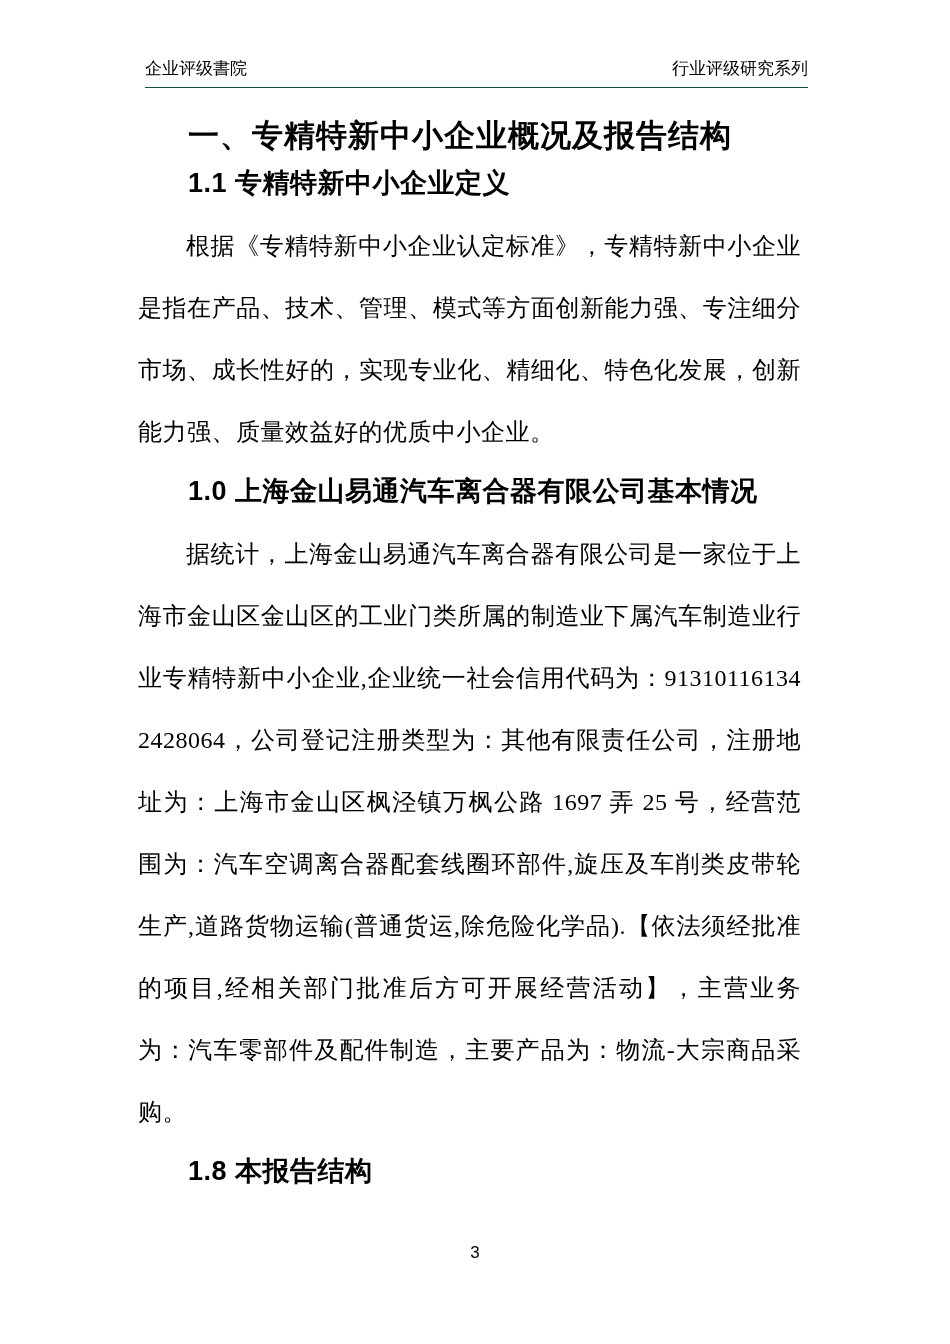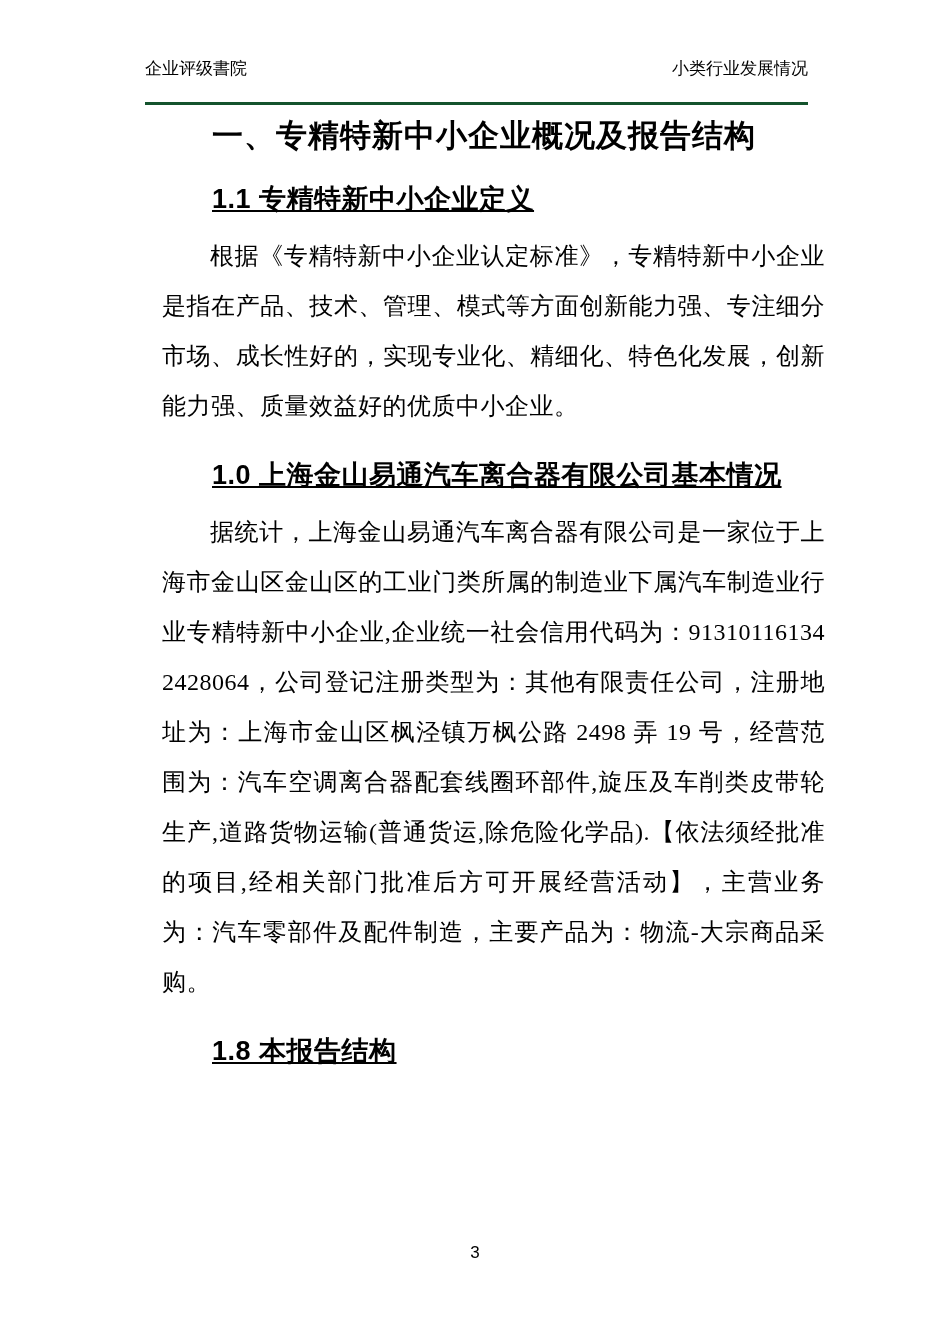--- a/index.html
+++ b/index.html
@@ -19,51 +19,50 @@
     position: absolute;
     top: 58px;
     left: 145px;
     width: 663px;
     display: flex;
     justify-content: space-between;
     align-items: flex-end;
     font-family: "Liberation Sans", "DejaVu Sans", sans-serif;
     font-size: 17px;
     line-height: 22px;
-    padding-bottom: 22px;
-    border-bottom: 3px solid #14532d;
+    padding-bottom: 7px;
+    border-bottom: 1px solid #14532d;
   }
   
   .content {
     position: absolute;
     top: 91px;
-    left: 162px;
+    left: 138px;
     width: 663px;
   }
   .chapter-title {
     margin: 26px 0 0 50px;
     font-family: "Liberation Sans", "DejaVu Sans", sans-serif;
     font-size: 31px;
     line-height: 38px;
     font-weight: bold;
     letter-spacing: 1px;
   }
   .section-heading {
-    margin: 28px 0 0 50px;
+    margin: 12px 0 0 50px;
     font-family: "Liberation Sans", "DejaVu Sans", sans-serif;
     font-size: 27px;
     line-height: 32px;
     font-weight: bold;
     letter-spacing: 0.5px;
-    text-decoration: underline;
   }
   .body-paragraph {
     margin-top: 16px;
     font-size: 24px;
-    line-height: 50px;
+    line-height: 62px;
     text-align: justify;
     text-align-last: left;
     text-indent: 2em;
     letter-spacing: 0.5px;
     word-break: break-all;
   }
   
   .page-footer {
     position: absolute;
     top: 1242px;
@@ -75,32 +74,32 @@
     line-height: 22px;
   }
 </style>
 </head>
 <body>
 
 <div class="page">
 
   <div class="doc-header">
     <span>企业评级書院</span>
-    <span>小类行业发展情况</span>
+    <span>行业评级研究系列</span>
   </div>
 
   <div class="content">
 
     <div class="chapter-title">一、专精特新中小企业概况及报告结构</div>
 
     <div class="section-heading">1.1 专精特新中小企业定义</div>
     <p class="body-paragraph">根据《专精特新中小企业认定标准》，专精特新中小企业是指在产品、技术、管理、模式等方面创新能力强、专注细分市场、成长性好的，实现专业化、精细化、特色化发展，创新能力强、质量效益好的优质中小企业。</p>
 
     <div class="section-heading">1.0 上海金山易通汽车离合器有限公司基本情况</div>
-    <p class="body-paragraph">据统计，上海金山易通汽车离合器有限公司是一家位于上海市金山区金山区的工业门类所属的制造业下属汽车制造业行业专精特新中小企业,企业统一社会信用代码为：913101161342428064，公司登记注册类型为：其他有限责任公司，注册地址为：上海市金山区枫泾镇万枫公路 2498 弄 19 号，经营范围为：汽车空调离合器配套线圈环部件,旋压及车削类皮带轮生产,道路货物运输(普通货运,除危险化学品).【依法须经批准的项目,经相关部门批准后方可开展经营活动】，主营业务为：汽车零部件及配件制造，主要产品为：物流-大宗商品采购。</p>
+    <p class="body-paragraph">据统计，上海金山易通汽车离合器有限公司是一家位于上海市金山区金山区的工业门类所属的制造业下属汽车制造业行业专精特新中小企业,企业统一社会信用代码为：913101161342428064，公司登记注册类型为：其他有限责任公司，注册地址为：上海市金山区枫泾镇万枫公路 1697 弄 25 号，经营范围为：汽车空调离合器配套线圈环部件,旋压及车削类皮带轮生产,道路货物运输(普通货运,除危险化学品).【依法须经批准的项目,经相关部门批准后方可开展经营活动】，主营业务为：汽车零部件及配件制造，主要产品为：物流-大宗商品采购。</p>
 
     <div class="section-heading">1.8 本报告结构</div>
 
   </div>
 
   <div class="page-footer">
     <span>3</span>
   </div>
 
 </div>

